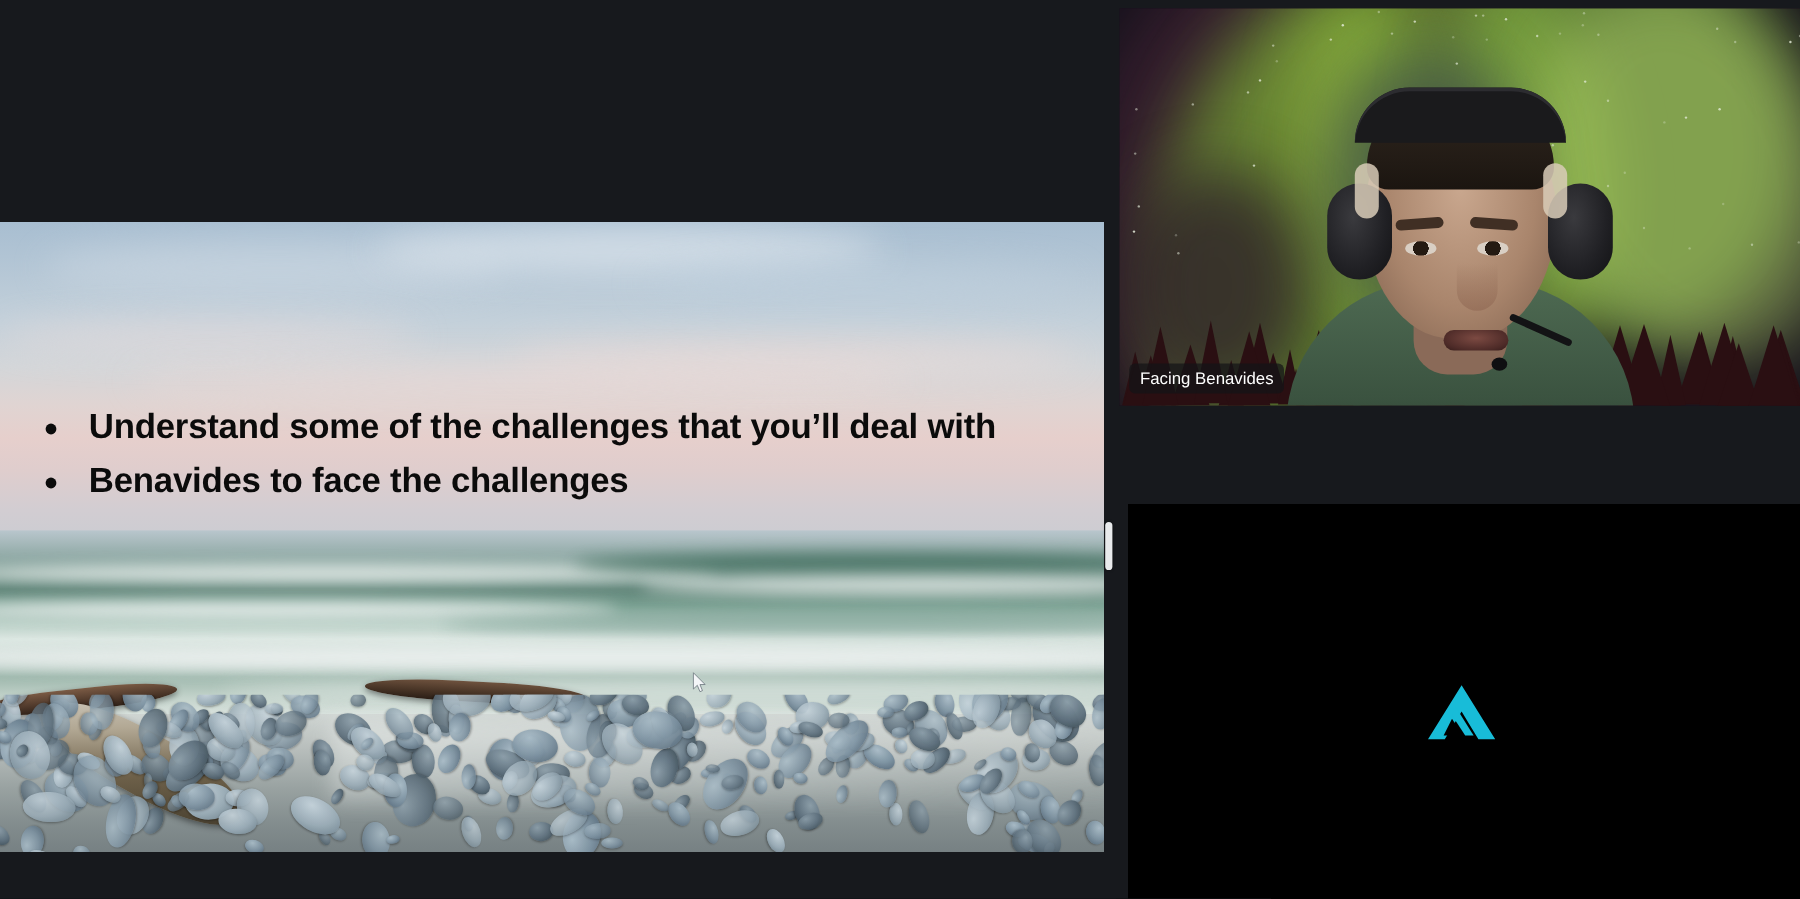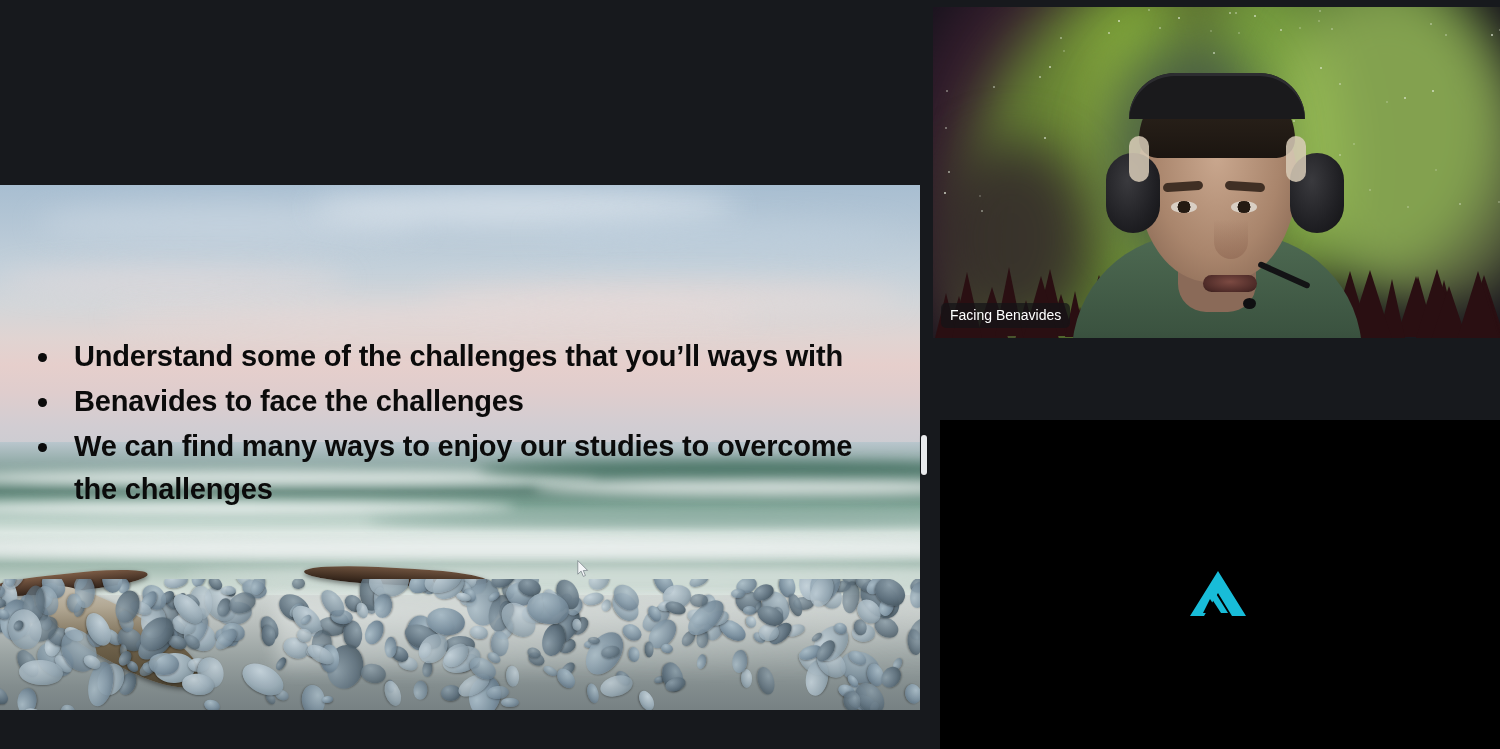--- a/index.html
+++ b/index.html
@@ -738,23 +738,22 @@
           <div class="pebble dk" style="width: 38.3249px; height: 27.2115px; left: 16.3271%; bottom: 51.9405%; transform: rotate(-44.89deg); opacity: 0.95;"></div>
           <div class="pebble" style="width: 44.2813px; height: 23.3712px; left: 73.3786%; bottom: 64.0147%; transform: rotate(-43.8283deg); opacity: 0.9;"></div>
           <div class="pebble" style="width: 13.6199px; height: 9.35537px; left: 52.8258%; bottom: 41.0173%; transform: rotate(32.7266deg); opacity: 0.81;"></div>
           <div class="pebble" style="width: 14.5493px; height: 7.83442px; left: 58.7071%; bottom: 31.9425%; transform: rotate(28.0547deg); opacity: 0.75;"></div>
           <div class="pebble dk" style="width: 20.3257px; height: 16.5117px; left: 89.9693%; bottom: 7.83793%; transform: rotate(85.287deg); opacity: 0.87;"></div>
           <div class="pebble dk" style="width: 17.5989px; height: 12.7831px; left: 74.0654%; bottom: 80.1783%; transform: rotate(-2.24338deg); opacity: 0.76;"></div>
         </div>
 
 
       <ul class="bullet-list">
-        <li class="bullet-item">Understand some of the challenges that you’ll ways with</li>
+        <li class="bullet-item">Understand some of the challenges that you’ll deal with</li>
         <li class="bullet-item">Benavides to face the challenges</li>
-        <li class="bullet-item">We can find many ways to enjoy our studies to overcome the challenges</li>
       </ul>
 
       <svg id="cursor" viewBox="0 0 12 18">
         <path d="M0.8 0.6 L0.8 14.2 L4.1 11.1 L6.3 16.4 L8.4 15.5 L6.3 10.5 L10.6 10.4 Z" fill="#f4f6f8" stroke="#6e7880" stroke-width="0.7"></path>
       </svg>
     </div>
 
     <div id="share-scrollbar">
       <div id="share-scroll-thumb"></div>
     </div>

